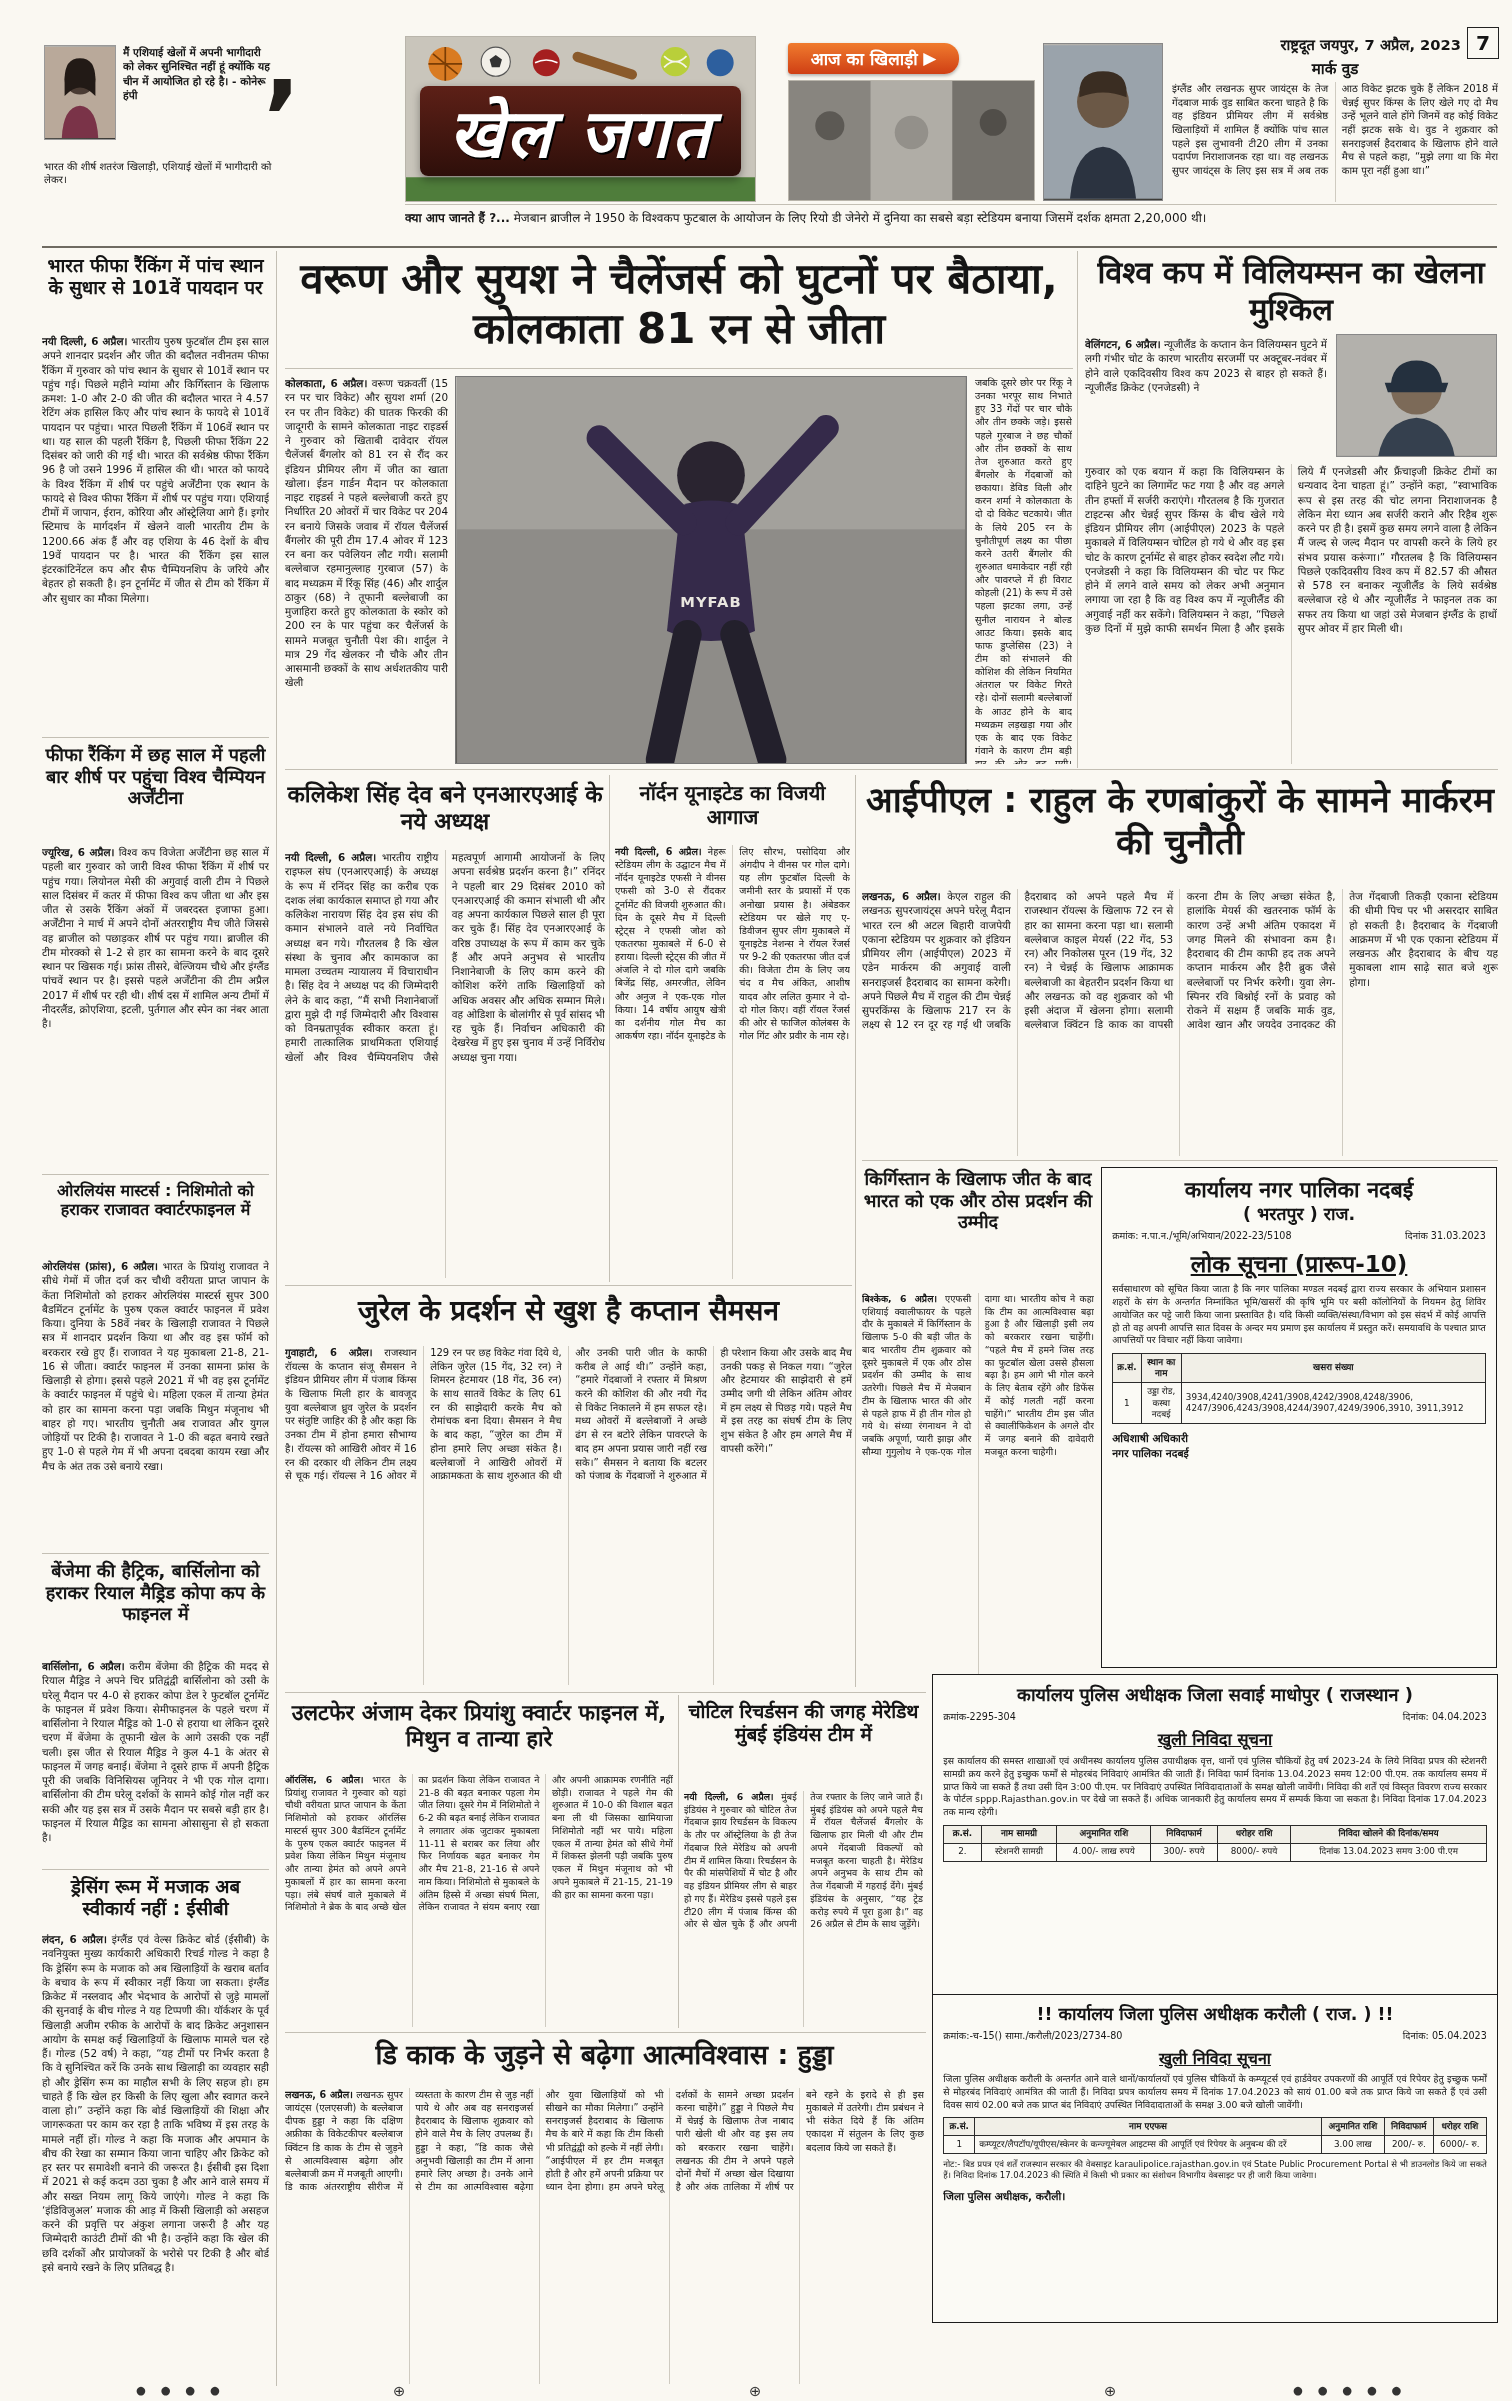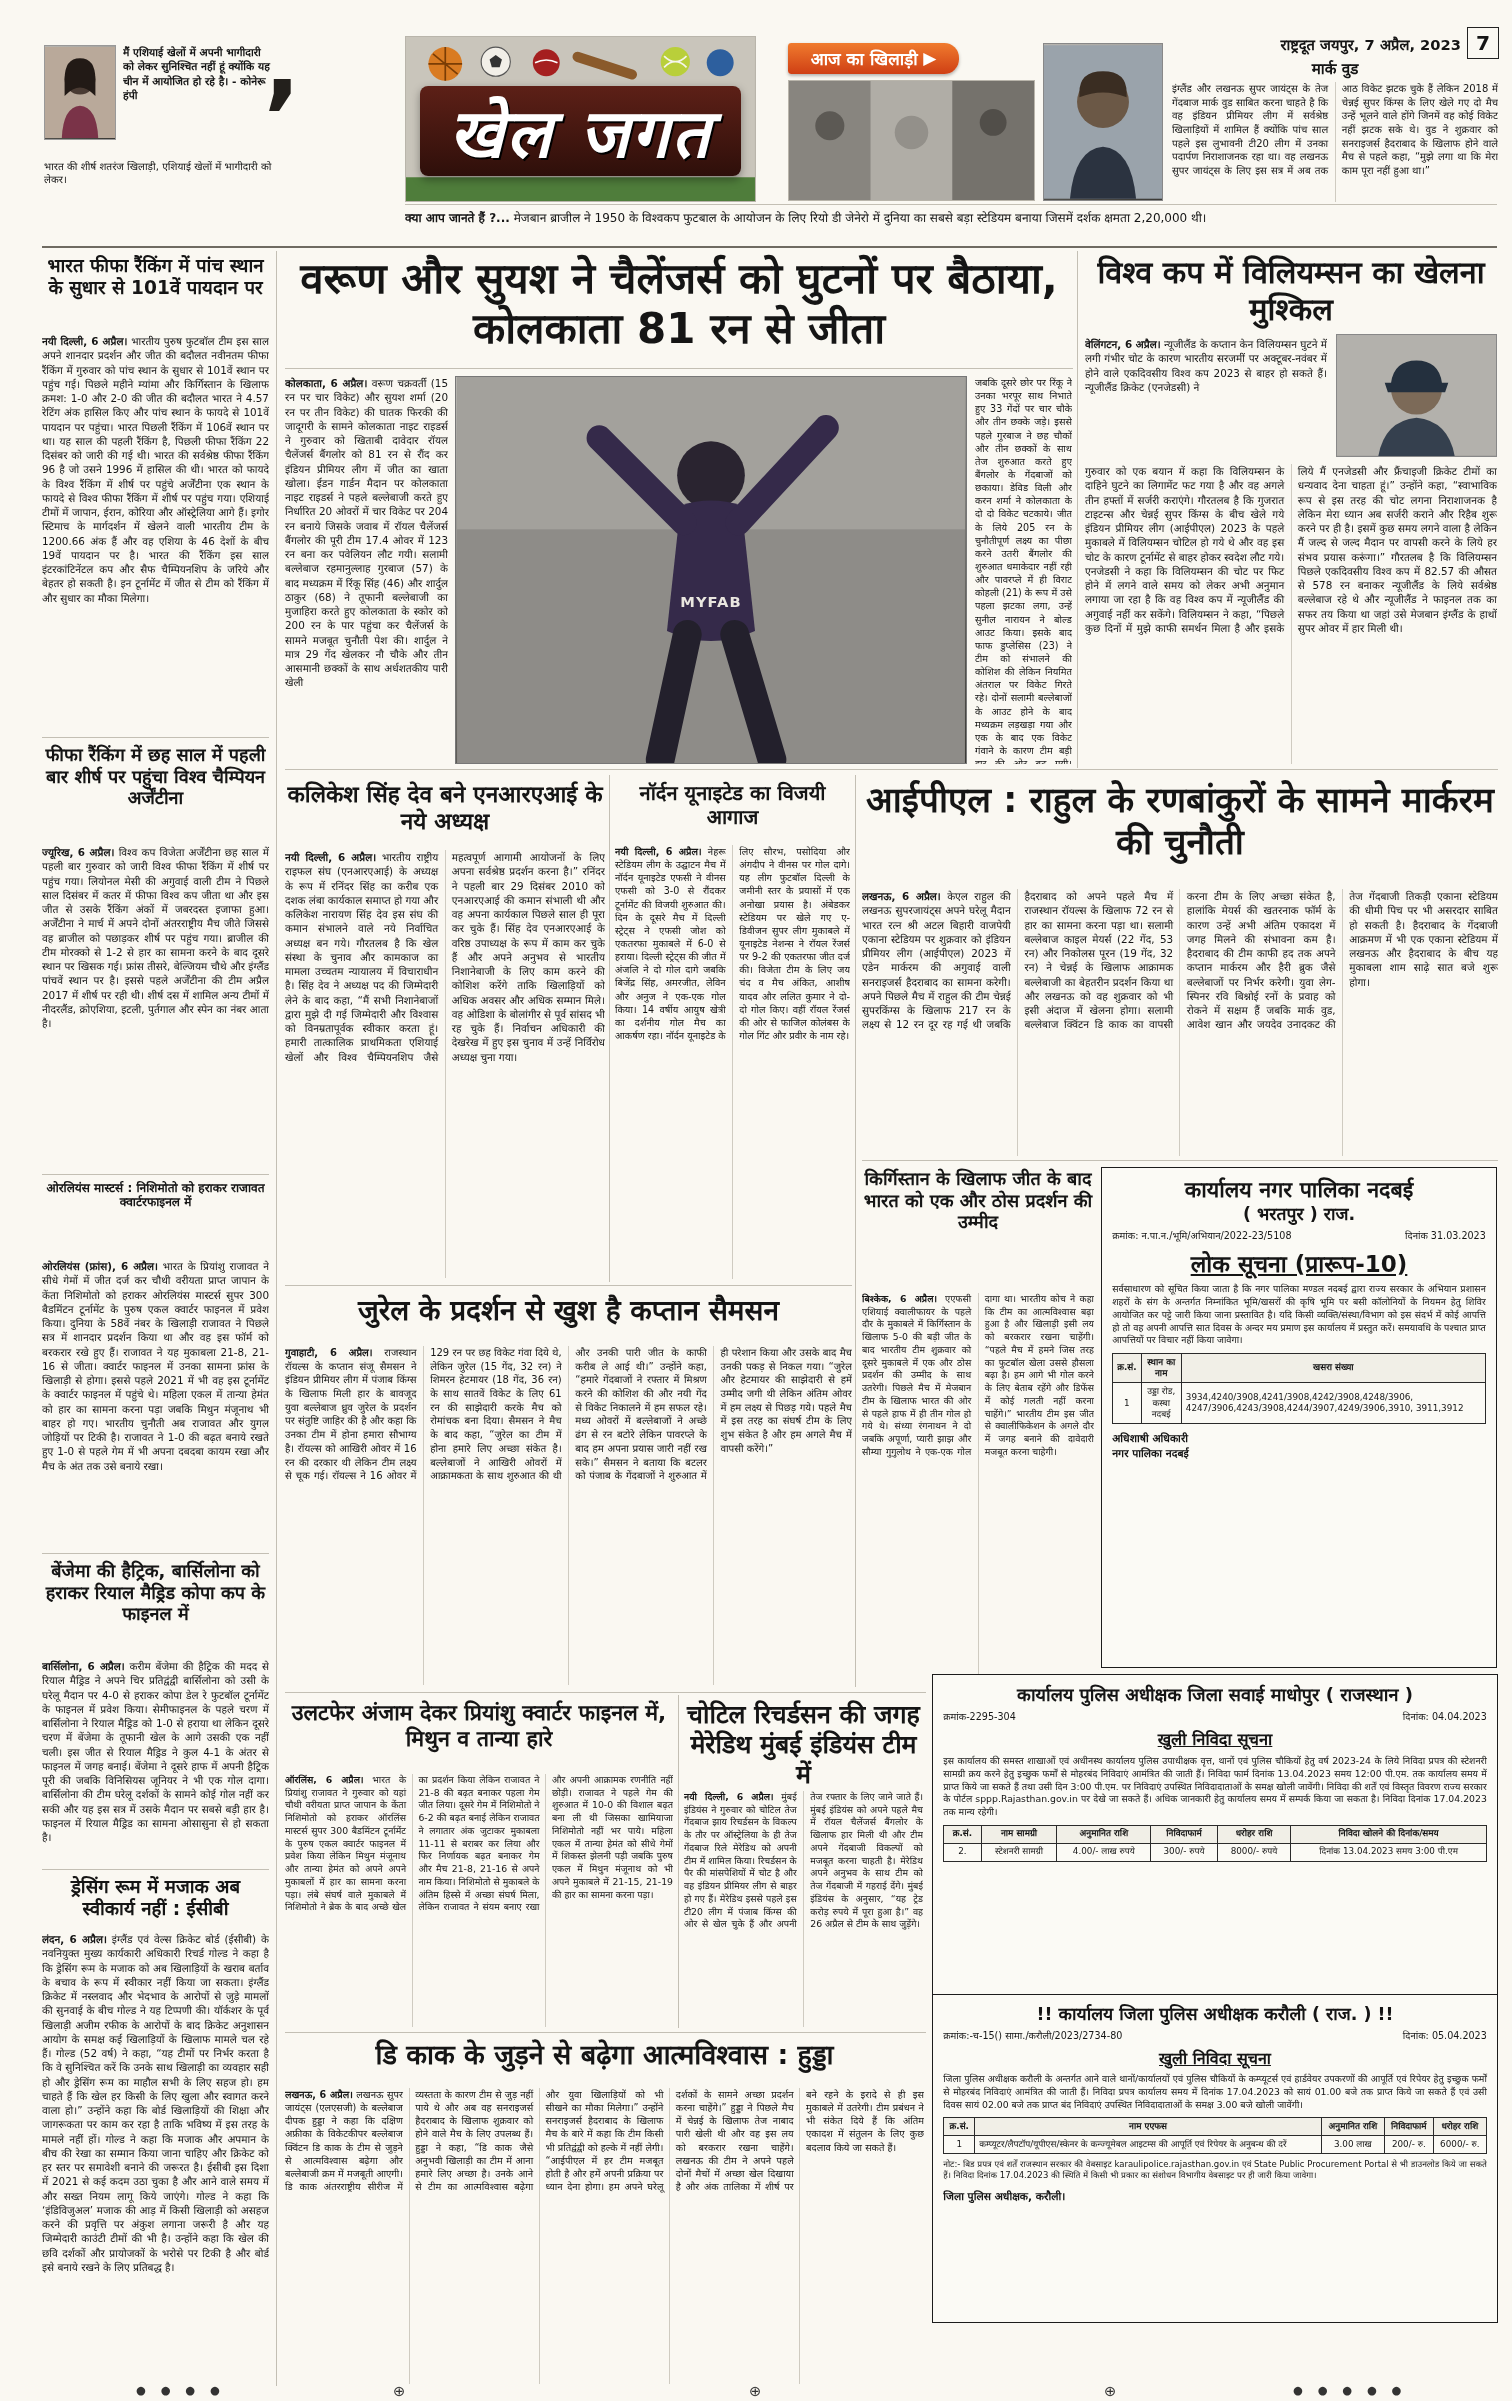--- a/index.html
+++ b/index.html
@@ -138,21 +138,21 @@
   </div>
   <div class="abs hr" style="left:42px;top:737px;width:227px;"></div>
 
   <div class="abs hl" style="left:42px;top:744px;width:227px;height:96px;font-size:18px;">फीफा रैंकिंग में छह साल में पहली बार शीर्ष पर पहुंचा विश्व चैम्पियन अर्जेंटीना</div>
   <div class="abs bt" style="left:42px;top:845px;width:227px;height:326px;">
     <span class="dl">ज्यूरिख, 6 अप्रैल।</span>
     <span>विश्व कप विजेता अर्जेंटीना छह साल में पहली बार गुरुवार को जारी विश्व फीफा रैंकिंग में शीर्ष पर पहुंच गया। लियोनल मेसी की अगुवाई वाली टीम ने पिछले साल दिसंबर में कतर में फीफा विश्व कप जीता था और इस जीत से उसके रैंकिंग अंकों में जबरदस्त इजाफा हुआ। अर्जेंटीना ने मार्च में अपने दोनों अंतरराष्ट्रीय मैच जीते जिससे वह ब्राजील को पछाड़कर शीर्ष पर पहुंच गया। ब्राजील की टीम मोरक्को से 1-2 से हार का सामना करने के बाद दूसरे स्थान पर खिसक गई। फ्रांस तीसरे, बेल्जियम चौथे और इंग्लैंड पांचवें स्थान पर है। इससे पहले अर्जेंटीना की टीम अप्रैल 2017 में शीर्ष पर रही थी। शीर्ष दस में शामिल अन्य टीमों में नीदरलैंड, क्रोएशिया, इटली, पुर्तगाल और स्पेन का नंबर आता है।</span>
   </div>
   <div class="abs hr" style="left:42px;top:1174px;width:227px;"></div>
 
-  <div class="abs hl" style="left:42px;top:1181px;width:227px;height:73px;font-size:12px;">ओरलियंस मास्टर्स : निशिमोतो को हराकर राजावत क्वार्टरफाइनल में</div>
+  <div class="abs hl" style="left:42px;top:1181px;width:227px;height:73px;font-size:16px;">ओरलियंस मास्टर्स : निशिमोतो को हराकर राजावत क्वार्टरफाइनल में</div>
   <div class="abs bt" style="left:42px;top:1259px;width:227px;height:289px;">
     <span class="dl">ओरलियंस (फ्रांस), 6 अप्रैल।</span>
     <span>भारत के प्रियांशु राजावत ने सीधे गेमों में जीत दर्ज कर चौथी वरीयता प्राप्त जापान के केंता निशिमोतो को हराकर ओरलियंस मास्टर्स सुपर 300 बैडमिंटन टूर्नामेंट के पुरुष एकल क्वार्टर फाइनल में प्रवेश किया। दुनिया के 58वें नंबर के खिलाड़ी राजावत ने पिछले सत्र में शानदार प्रदर्शन किया था और वह इस फॉर्म को बरकरार रखे हुए हैं। राजावत ने यह मुकाबला 21-8, 21-16 से जीता। क्वार्टर फाइनल में उनका सामना फ्रांस के खिलाड़ी से होगा। इससे पहले 2021 में भी वह इस टूर्नामेंट के क्वार्टर फाइनल में पहुंचे थे। महिला एकल में तान्या हेमंत को हार का सामना करना पड़ा जबकि मिथुन मंजूनाथ भी बाहर हो गए। भारतीय चुनौती अब राजावत और युगल जोड़ियों पर टिकी है। राजावत ने 1-0 की बढ़त बनाये रखते हुए 1-0 से पहले गेम में भी अपना दबदबा कायम रखा और मैच के अंत तक उसे बनाये रखा।</span>
   </div>
   <div class="abs hr" style="left:42px;top:1553px;width:227px;"></div>
 
   <div class="abs hl" style="left:42px;top:1560px;width:227px;height:95px;font-size:18px;">बेंजेमा की हैट्रिक, बार्सिलोना को हराकर रियाल मैड्रिड कोपा कप के फाइनल में</div>
   <div class="abs bt" style="left:42px;top:1659px;width:227px;height:206px;">
     <span class="dl">बार्सिलोना, 6 अप्रैल।</span>
     <span>करीम बेंजेमा की हैट्रिक की मदद से रियाल मैड्रिड ने अपने चिर प्रतिद्वंद्वी बार्सिलोना को उसी के घरेलू मैदान पर 4-0 से हराकर कोपा डेल रे फुटबॉल टूर्नामेंट के फाइनल में प्रवेश किया। सेमीफाइनल के पहले चरण में बार्सिलोना ने रियाल मैड्रिड को 1-0 से हराया था लेकिन दूसरे चरण में बेंजेमा के तूफानी खेल के आगे उसकी एक नहीं चली। इस जीत से रियाल मैड्रिड ने कुल 4-1 के अंतर से फाइनल में जगह बनाई। बेंजेमा ने दूसरे हाफ में अपनी हैट्रिक पूरी की जबकि विनिसियस जूनियर ने भी एक गोल दागा। बार्सिलोना की टीम घरेलू दर्शकों के सामने कोई गोल नहीं कर सकी और यह इस सत्र में उसके मैदान पर सबसे बड़ी हार है। फाइनल में रियाल मैड्रिड का सामना ओसासुना से हो सकता है।</span>
@@ -281,21 +281,21 @@
   <div class="abs hr" style="left:285px;top:1692px;width:641px;"></div>
 
   <div class="abs hl" style="left:285px;top:1700px;width:388px;height:69px;font-size:21.5px;">उलटफेर अंजाम देकर प्रियांशु क्वार्टर फाइनल में, मिथुन व तान्या हारे</div>
   <div class="abs bt c3" style="left:285px;top:1774px;width:388px;height:253px;font-size:9.3px;">
     <span class="dl">ऑरलिंस, 6 अप्रैल।</span>
     <span>भारत के प्रियांशु राजावत ने गुरुवार को यहां चौथी वरीयता प्राप्त जापान के केंता निशिमोतो को हराकर ऑरलिंस मास्टर्स सुपर 300 बैडमिंटन टूर्नामेंट के पुरुष एकल क्वार्टर फाइनल में प्रवेश किया लेकिन मिथुन मंजूनाथ और तान्या हेमंत को अपने अपने मुकाबलों में हार का सामना करना पड़ा। लंबे संघर्ष वाले मुकाबले में निशिमोतो ने ब्रेक के बाद अच्छे खेल का प्रदर्शन किया लेकिन राजावत ने 21-8 की बढ़त बनाकर पहला गेम जीत लिया। दूसरे गेम में निशिमोतो ने 6-2 की बढ़त बनाई लेकिन राजावत ने लगातार अंक जुटाकर मुकाबला 11-11 से बराबर कर लिया और फिर निर्णायक बढ़त बनाकर गेम और मैच 21-8, 21-16 से अपने नाम किया। निशिमोतो से मुकाबले के अंतिम हिस्से में अच्छा संघर्ष मिला, लेकिन राजावत ने संयम बनाए रखा और अपनी आक्रामक रणनीति नहीं छोड़ी। राजावत ने पहले गेम की शुरुआत में 10-0 की विशाल बढ़त बना ली थी जिसका खामियाजा निशिमोतो नहीं भर पाये। महिला एकल में तान्या हेमंत को सीधे गेमों में शिकस्त झेलनी पड़ी जबकि पुरुष एकल में मिथुन मंजूनाथ को भी अपने मुकाबले में 21-15, 21-19 की हार का सामना करना पड़ा।</span>
   </div>
 
   <div class="abs vr" style="left:678px;top:1695px;height:333px;"></div>
 
-  <div class="abs hl" style="left:684px;top:1700px;width:239px;height:86px;font-size:25px;">चोटिल रिचर्डसन की जगह मेरेडिथ मुंबई इंडियंस टीम में</div>
+  <div class="abs hl" style="left:684px;top:1700px;width:239px;height:86px;font-size:19px;">चोटिल रिचर्डसन की जगह मेरेडिथ मुंबई इंडियंस टीम में</div>
   <div class="abs bt c2" style="left:684px;top:1791px;width:239px;height:236px;font-size:9.3px;">
     <span class="dl">नयी दिल्ली, 6 अप्रैल।</span>
     <span>मुंबई इंडियंस ने गुरुवार को चोटिल तेज गेंदबाज झाय रिचर्डसन के विकल्प के तौर पर ऑस्ट्रेलिया के ही तेज गेंदबाज रिले मेरेडिथ को अपनी टीम में शामिल किया। रिचर्डसन के पैर की मांसपेशियों में चोट है और वह इंडियन प्रीमियर लीग से बाहर हो गए हैं। मेरेडिथ इससे पहले इस टी20 लीग में पंजाब किंग्स की ओर से खेल चुके हैं और अपनी तेज रफ्तार के लिए जाने जाते हैं। मुंबई इंडियंस को अपने पहले मैच में रॉयल चैलेंजर्स बैंगलोर के खिलाफ हार मिली थी और टीम अपने गेंदबाजी विकल्पों को मजबूत करना चाहती है। मेरेडिथ अपने अनुभव के साथ टीम को तेज गेंदबाजी में गहराई देंगे। मुंबई इंडियंस के अनुसार, “यह ट्रेड करोड़ रुपये में पूरा हुआ है।” वह 26 अप्रैल से टीम के साथ जुड़ेंगे।</span>
   </div>
 
   <div class="abs notice" style="left:932px;top:1674px;width:566px;height:375px;">
     <div class="n-title" style="font-size:18px;">कार्यालय पुलिस अधीक्षक जिला सवाई माधोपुर ( राजस्थान )</div>
     <div class="n-row">
       <span>क्रमांक-2295-304</span>
       <span>दिनांक: 04.04.2023</span>

